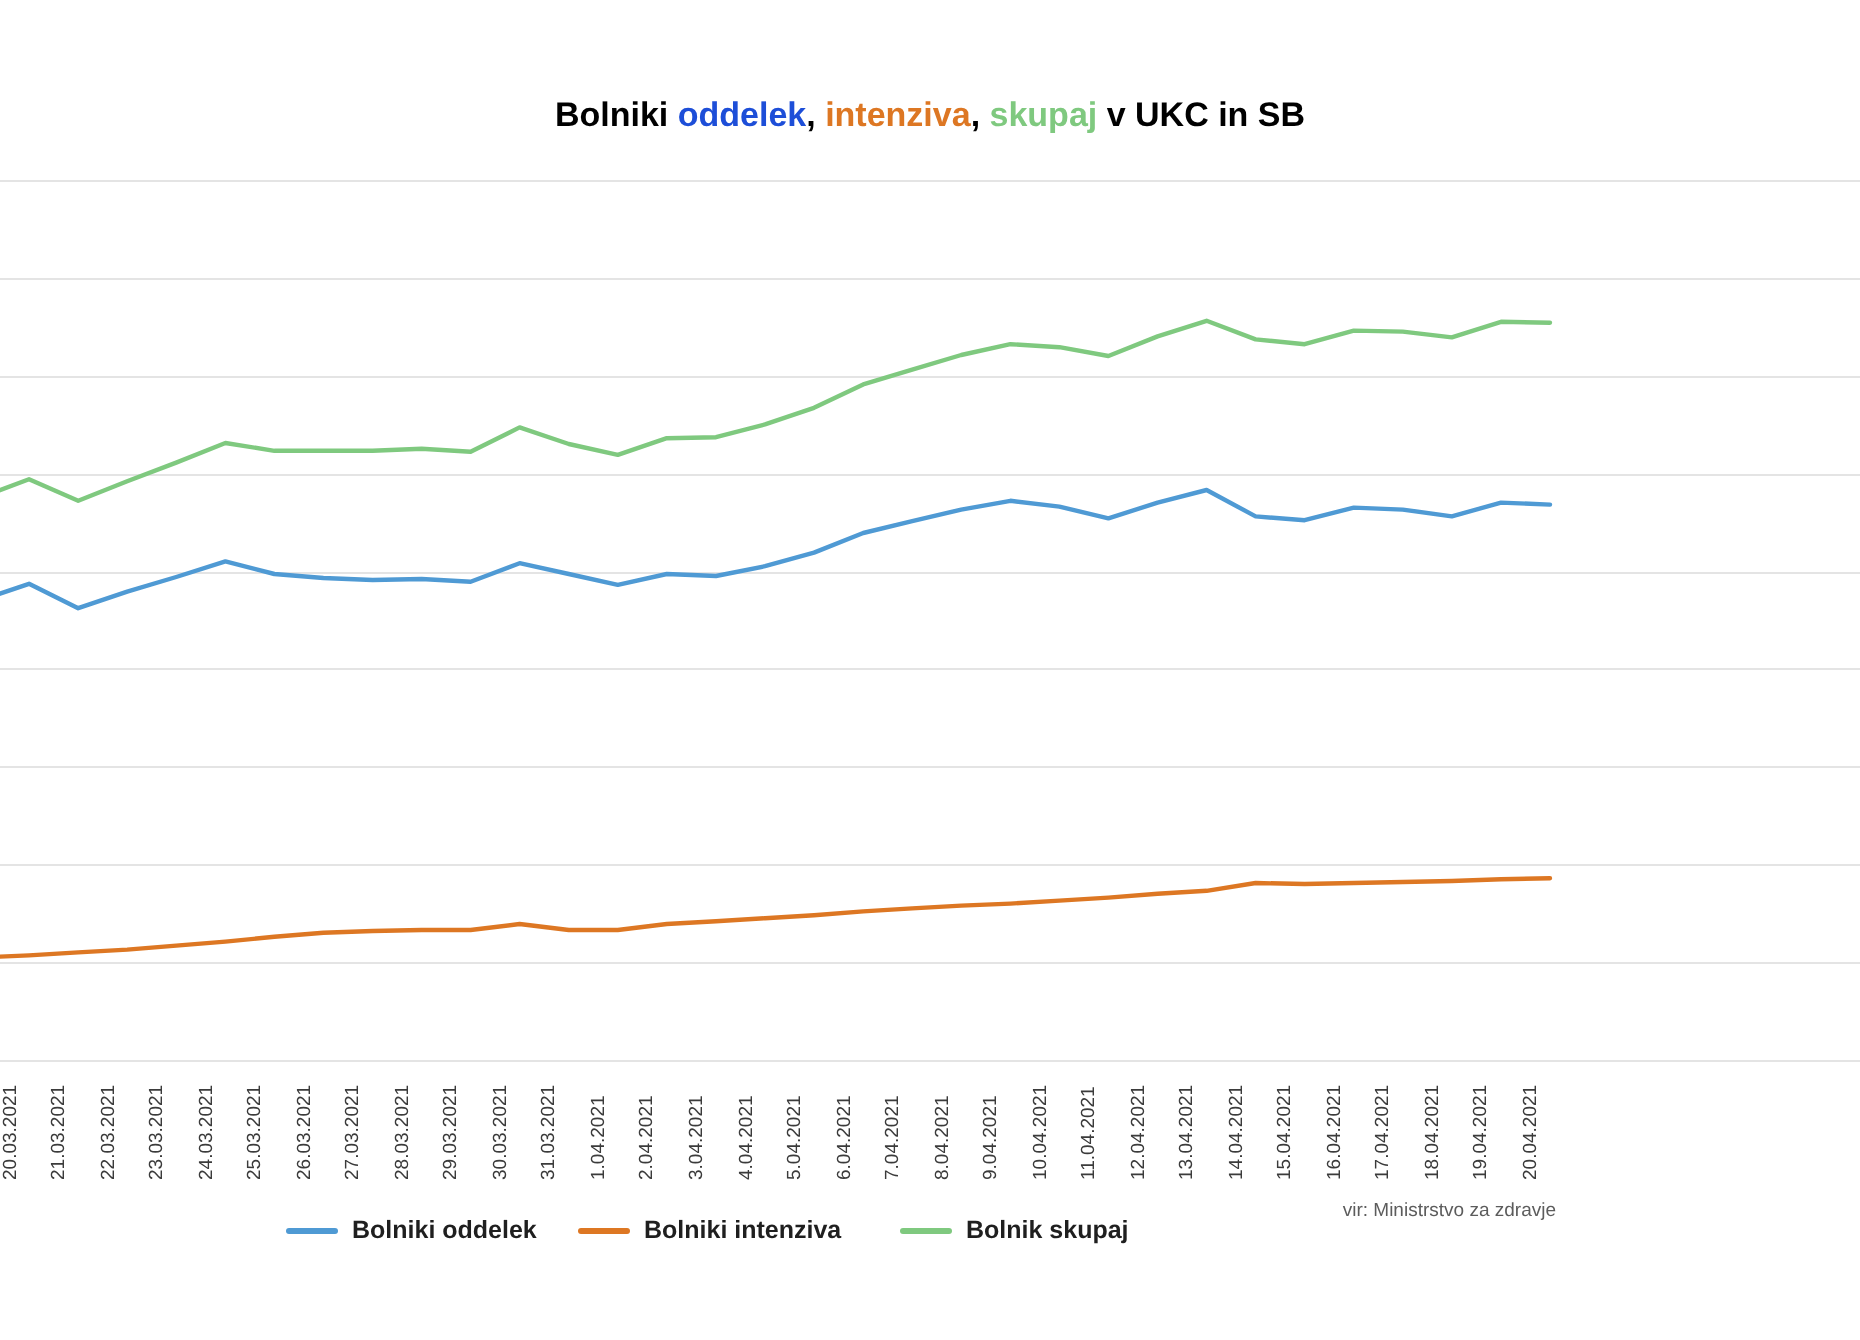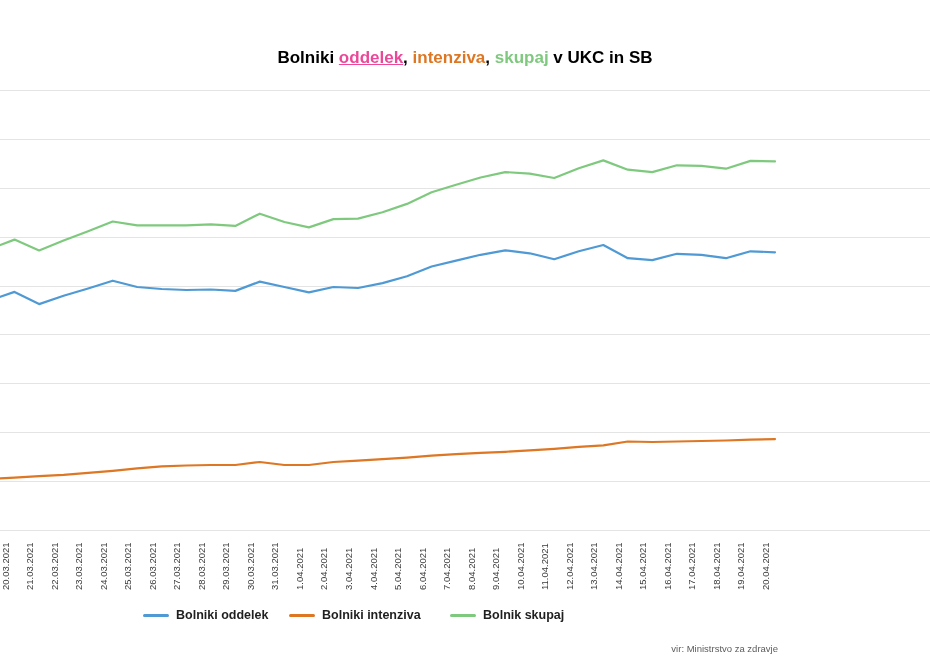--- a/index.html
+++ b/index.html
@@ -28,21 +28,21 @@
     top: 48px;
     width: 930px;
     text-align: center;
     font-size: 17px;
     font-weight: bold;
     color: #222222;
     letter-spacing: 0px;
     white-space: nowrap;
   }
   .chart-title .t-plain { color: #000000; }
-  .chart-title .t-blue { color: #ec4899; text-decoration: underline; }
+  .chart-title .t-blue { color: #1d4ed8; }
   .chart-title .t-orange { color: #dd7723; }
   .chart-title .t-green { color: #7fc97f; margin-top: 23px; }
 
   
   .plot {
     position: absolute;
     left: 0;
     top: 90px;
     width: 930px;
     height: 440px;
@@ -116,21 +116,20 @@
   }
 
   
   .source-note {
     position: absolute;
     right: 152px;
     top: 600px;
     font-size: 9.5px;
     color: #5c5c5c;
     white-space: nowrap;
-    margin-top: 43px;
   }
 </style>
 </head>
 <body>
 
 <div id="chart-root">
 
   <div class="chart-title">
     <span class="t-plain">Bolniki </span><span class="t-blue">oddelek</span><span class="t-plain">, </span><span class="t-orange">intenziva</span><span class="t-plain">, </span><span class="t-green">skupaj</span><span class="t-plain"> v UKC in SB</span>
   </div>

